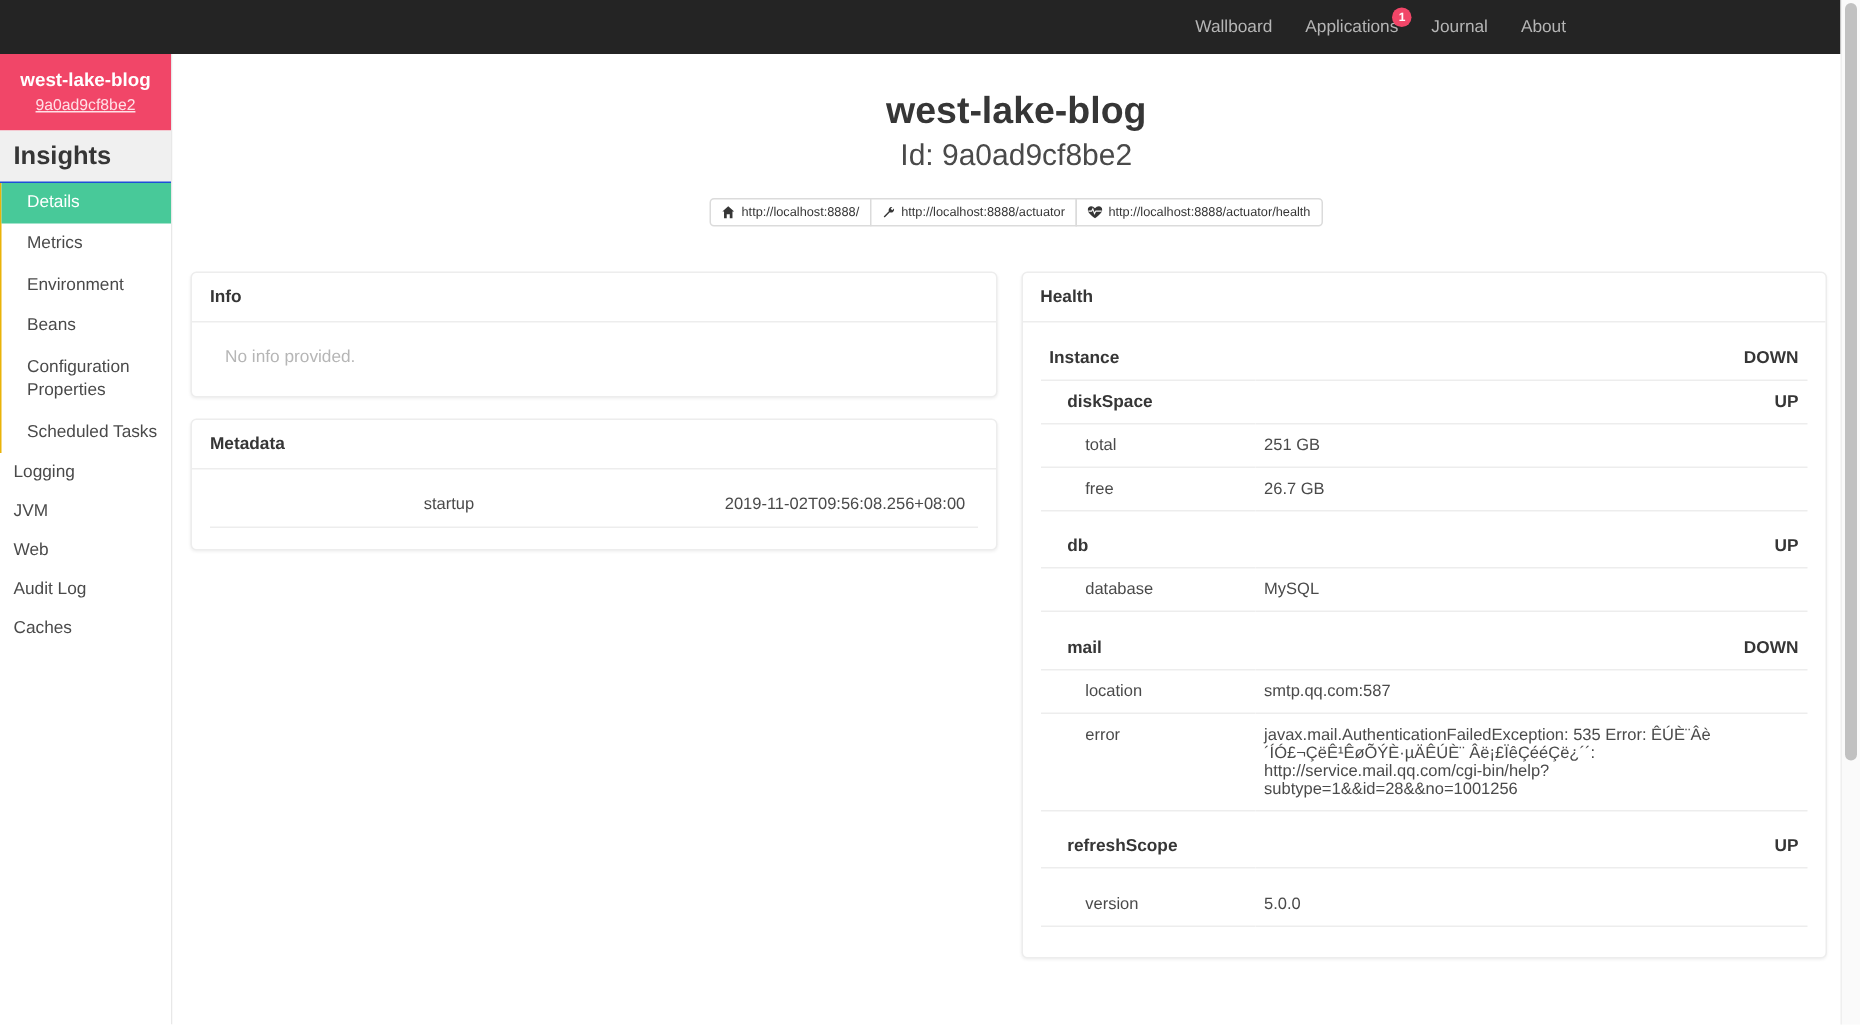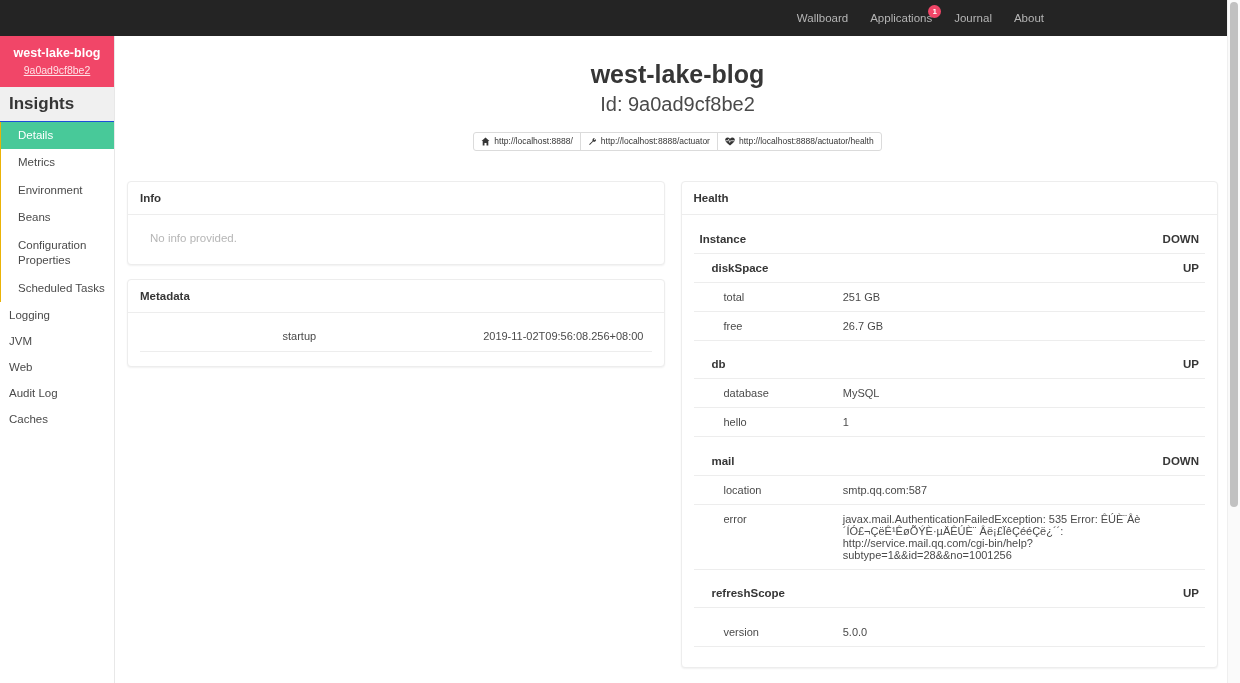--- a/index.html
+++ b/index.html
@@ -399,24 +399,20 @@
                     <td colspan="2"></td>
                   </tr>
                   <tr class="grp-1">
                     <td>db</td>
                     <td class="status st-up">UP</td>
                   </tr>
                   <tr class="detail">
                     <td class="k">database</td>
                     <td class="v">MySQL</td>
                   </tr>
-                  <tr class="detail">
-                    <td class="k">hello</td>
-                    <td class="v">1</td>
-                  </tr>
                   <tr class="spacer">
                     <td colspan="2"></td>
                   </tr>
                   <tr class="grp-1">
                     <td>mail</td>
                     <td class="status st-down">DOWN</td>
                   </tr>
                   <tr class="detail narrow">
                     <td class="k">location</td>
                     <td class="v">smtp.qq.com:587</td>

